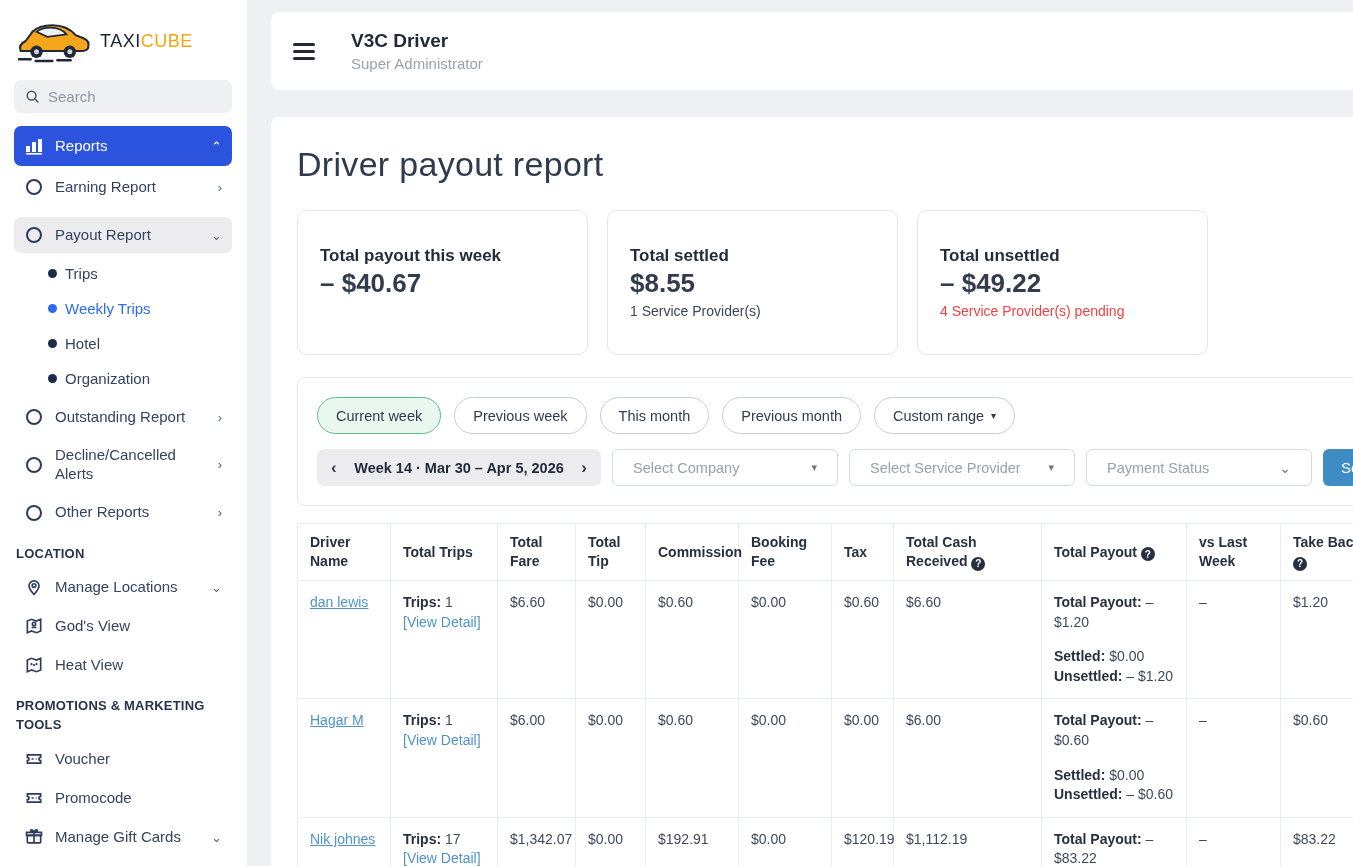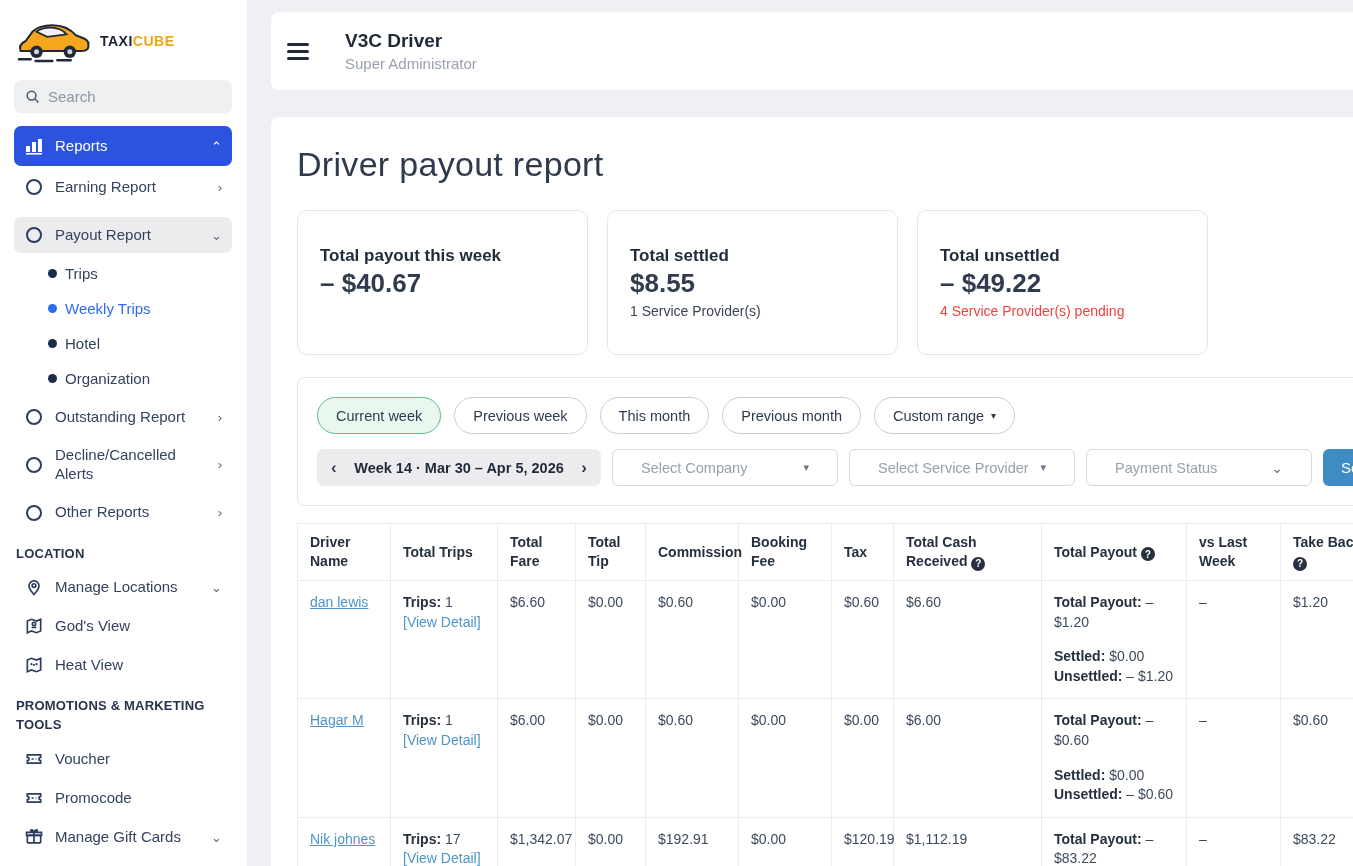--- a/index.html
+++ b/index.html
@@ -10,21 +10,21 @@
     color:#35425f;
     display:flex;
   }
   
   .sidebar {
     width:247px; flex-shrink:0; background:#fff; height:866px;
     padding:14px 15px 0 14px; overflow:hidden;
   }
   .logo { display:flex; align-items:center; gap:6px; padding:2px 0 14px 0; cursor:pointer; }
   .logo svg { width:80px; height:50px; }
-  .logo-text { font-size:14px; font-weight:700; letter-spacing:.5px; color:#1c2433; }
+  .logo-text { font-size:18px; font-weight:400; letter-spacing:.5px; color:#1c2433; }
   .logo-text .accent { color:#f0a714; }
   .search-box {
     background:#eef0f2; border-radius:7px; height:33px; display:flex; align-items:center;
     gap:8px; padding:0 11px; margin-bottom:13px;
   }
   .search-box svg { flex-shrink:0; }
   .search-box input {
     border:none; outline:none; background:transparent; font-size:15px; width:100%;
     font-family:"Liberation Sans", sans-serif; color:#35425f;
   }
@@ -49,21 +49,21 @@
   .sec-head {
     font-size:13px; font-weight:700; color:#27334d; margin:14px 2px 6px 2px;
     letter-spacing:.2px; line-height:1.45;
   }
   .icn { width:20px; height:20px; flex-shrink:0; color:#2d3c5e; }
   .nav-item.active-blue .icn { color:#fff; }
   
   .main { flex:1; min-width:0; display:flex; flex-direction:column; }
   .topbar {
     margin:12px 0 0 24px; background:#fff; border-radius:8px 0 0 8px; height:78px;
-    display:flex; align-items:center; padding-left:14px; gap:34px; flex-shrink:0;
+    display:flex; align-items:center; padding-left:20px; gap:34px; flex-shrink:0;
   }
   .hamburger { display:flex; flex-direction:column; gap:4px; cursor:pointer; padding:4px 2px; }
   .hamburger span { display:block; width:22px; height:3px; background:#1f2937; border-radius:2px; }
   .tb-title { font-size:19px; font-weight:700; color:#1f2937; }
   .tb-sub { font-size:15px; color:#9aa1ad; margin-top:3px;text-align:right; }
   .panel {
     margin:27px 0 0 24px; background:#fff; border-radius:8px 0 0 0; flex:1;
     padding:28px 0 0 26px; overflow:hidden;
   }
   .inner { width:1128px; }
@@ -87,21 +87,21 @@
   .pill .caret { font-size:10px; color:#2f3b4c; }
   .filter-row2 { display:flex; gap:11px; margin-top:15px; align-items:center; }
   .week-nav {
     background:#ececef; border-radius:7px; height:37px; width:284px; flex-shrink:0;
     display:flex; align-items:center; justify-content:space-between; padding:0 14px;
   }
   .wk-arrow { font-size:17px; font-weight:700; color:#2f3b4c; cursor:pointer; line-height:1; }
   .wk-label { font-size:14.5px; font-weight:600; color:#1f2937; }
   .select {
     height:37px; width:226px; flex-shrink:0; border:1px solid #d5dade; border-radius:6px; background:#fff;
-    display:flex; align-items:center; justify-content:space-between; padding:0 28px; cursor:pointer;
+    display:flex; align-items:center; justify-content:space-between; padding:0 20px; cursor:pointer;
   }
   .select .ph { font-size:14.5px; color:#97a1ad; }
   .select .sel-arrow { color:#6b7685; font-size:11px; }
   .select .sel-arrow.chev { font-size:14px; }
   .search-btn {
     height:37px; padding:0 18px; background:#3f8cc5; color:#fff; border:none; border-radius:6px;
     font-size:15px; font-family:"Liberation Sans", sans-serif; cursor:pointer; flex-shrink:0;
   }
   
   table.report { border-collapse:collapse; table-layout:fixed; width:1083px; font-size:14px; color:#3d4a5c; }

